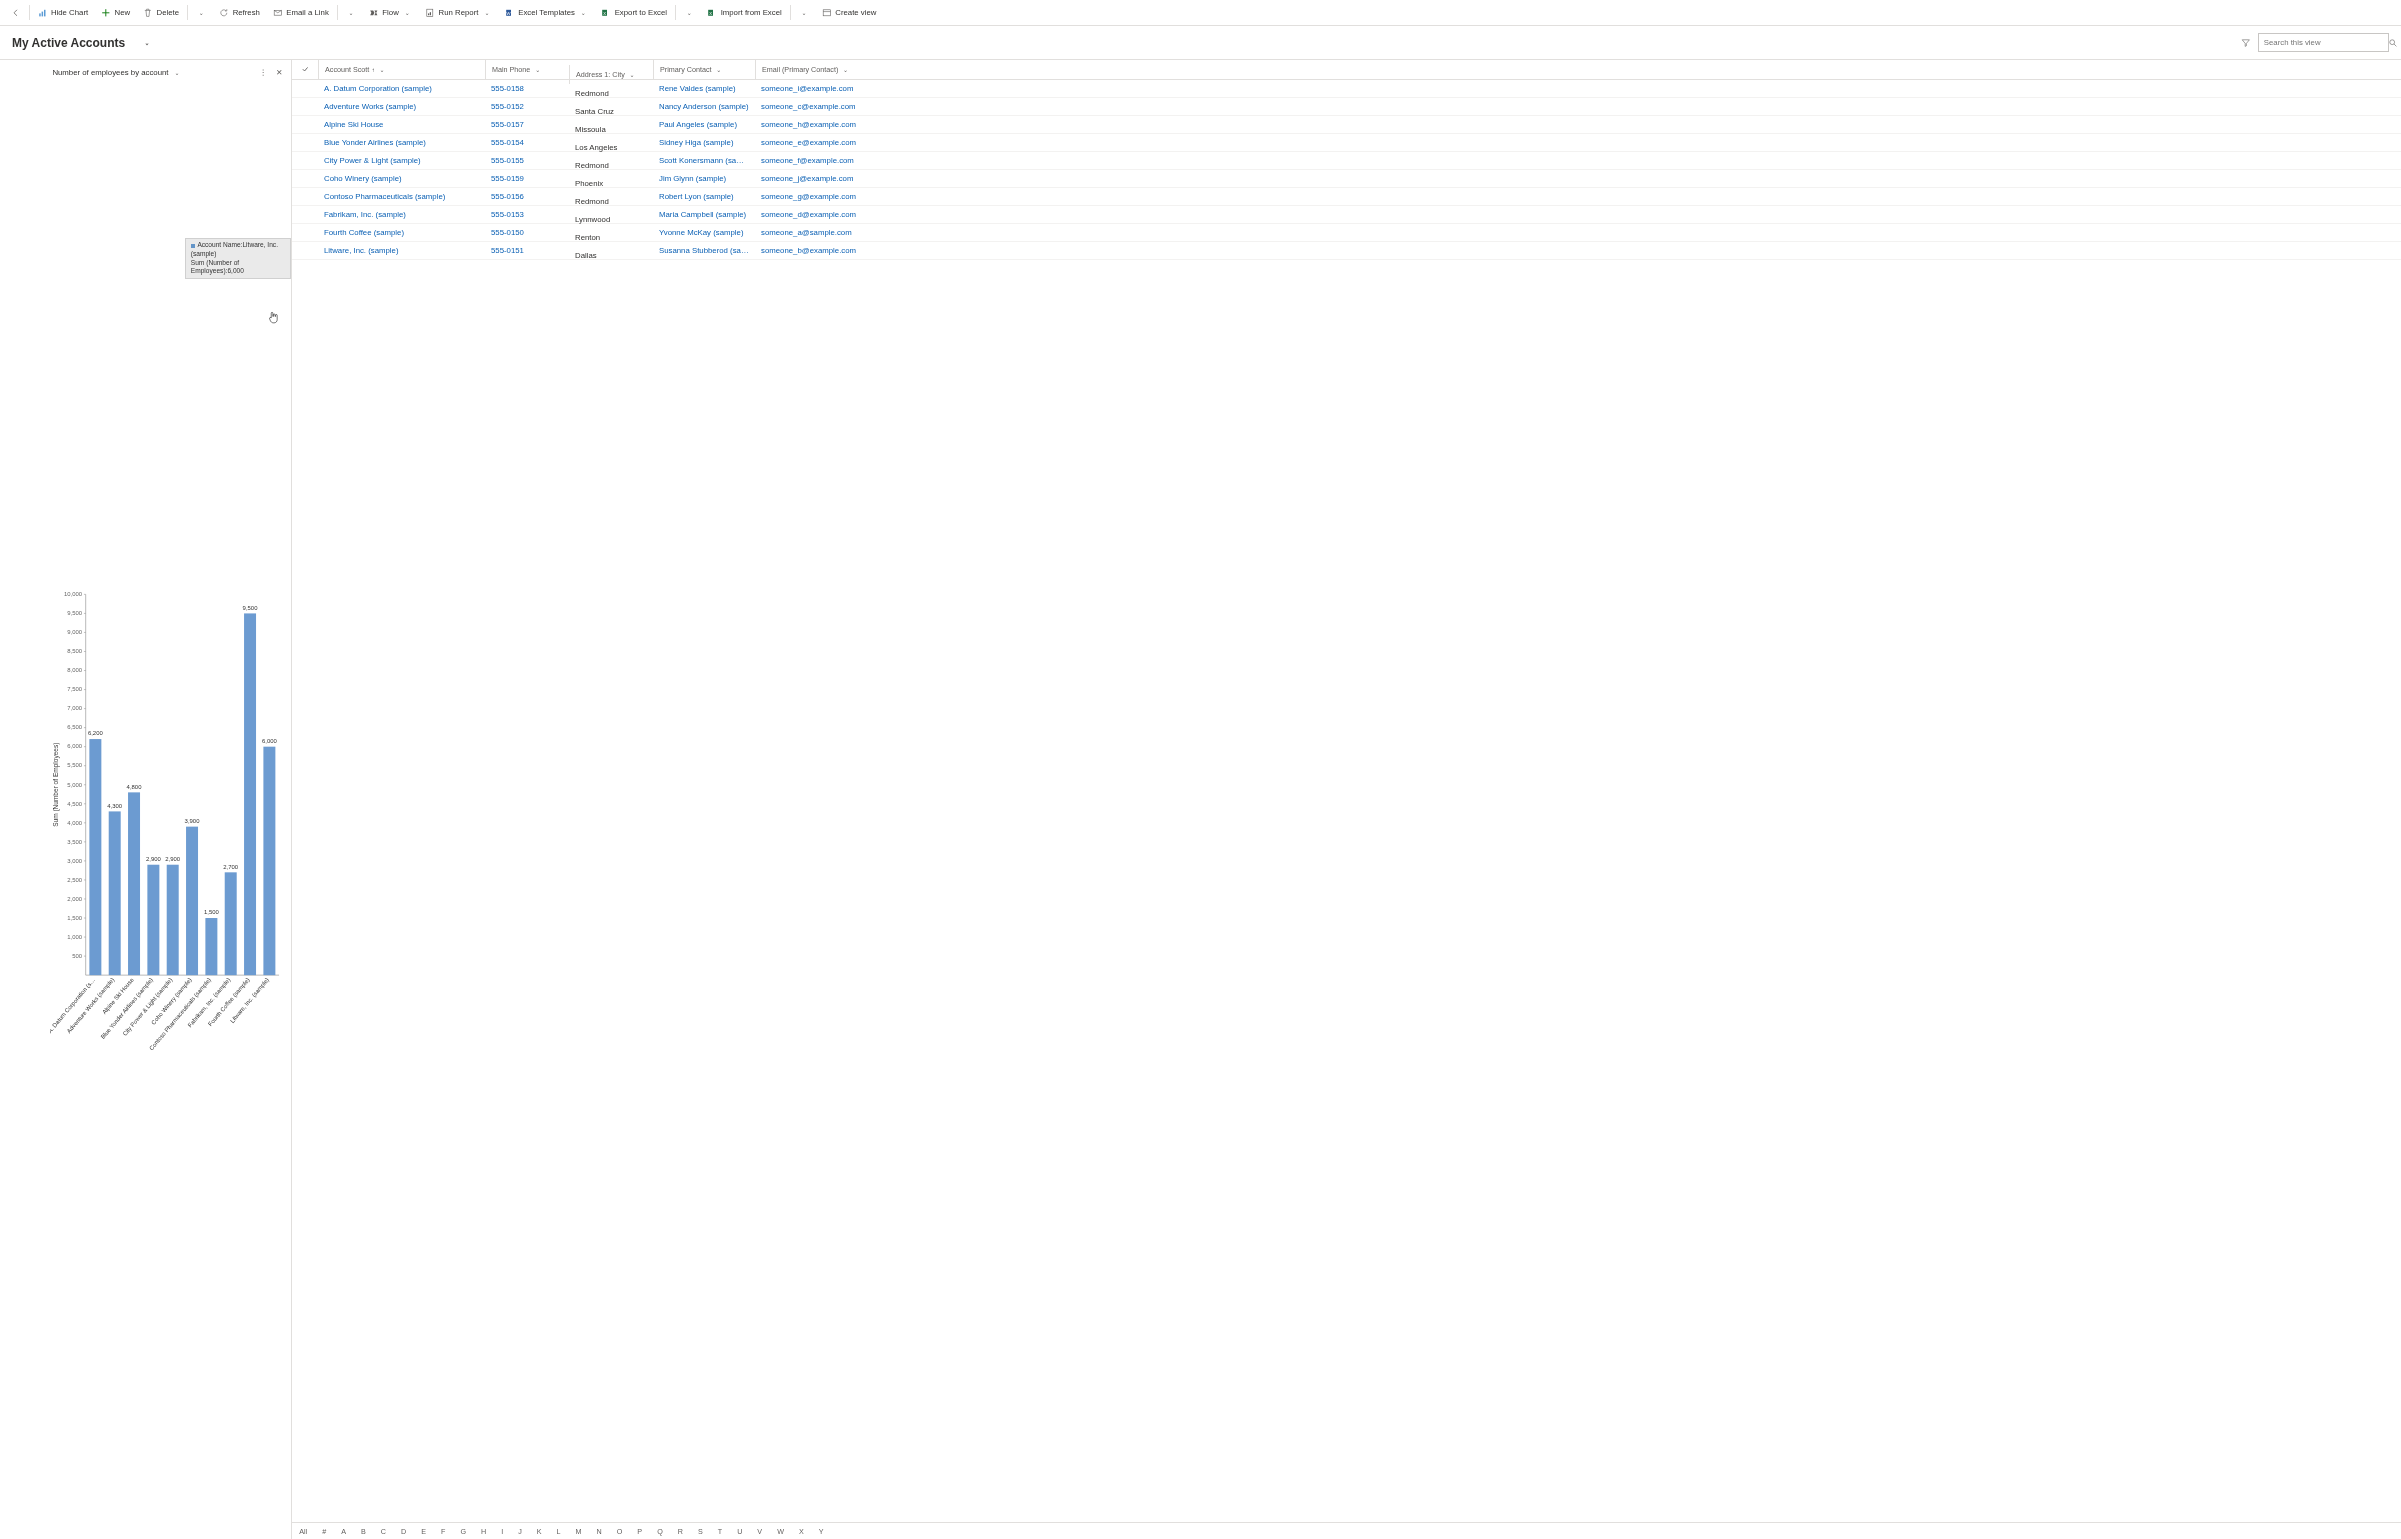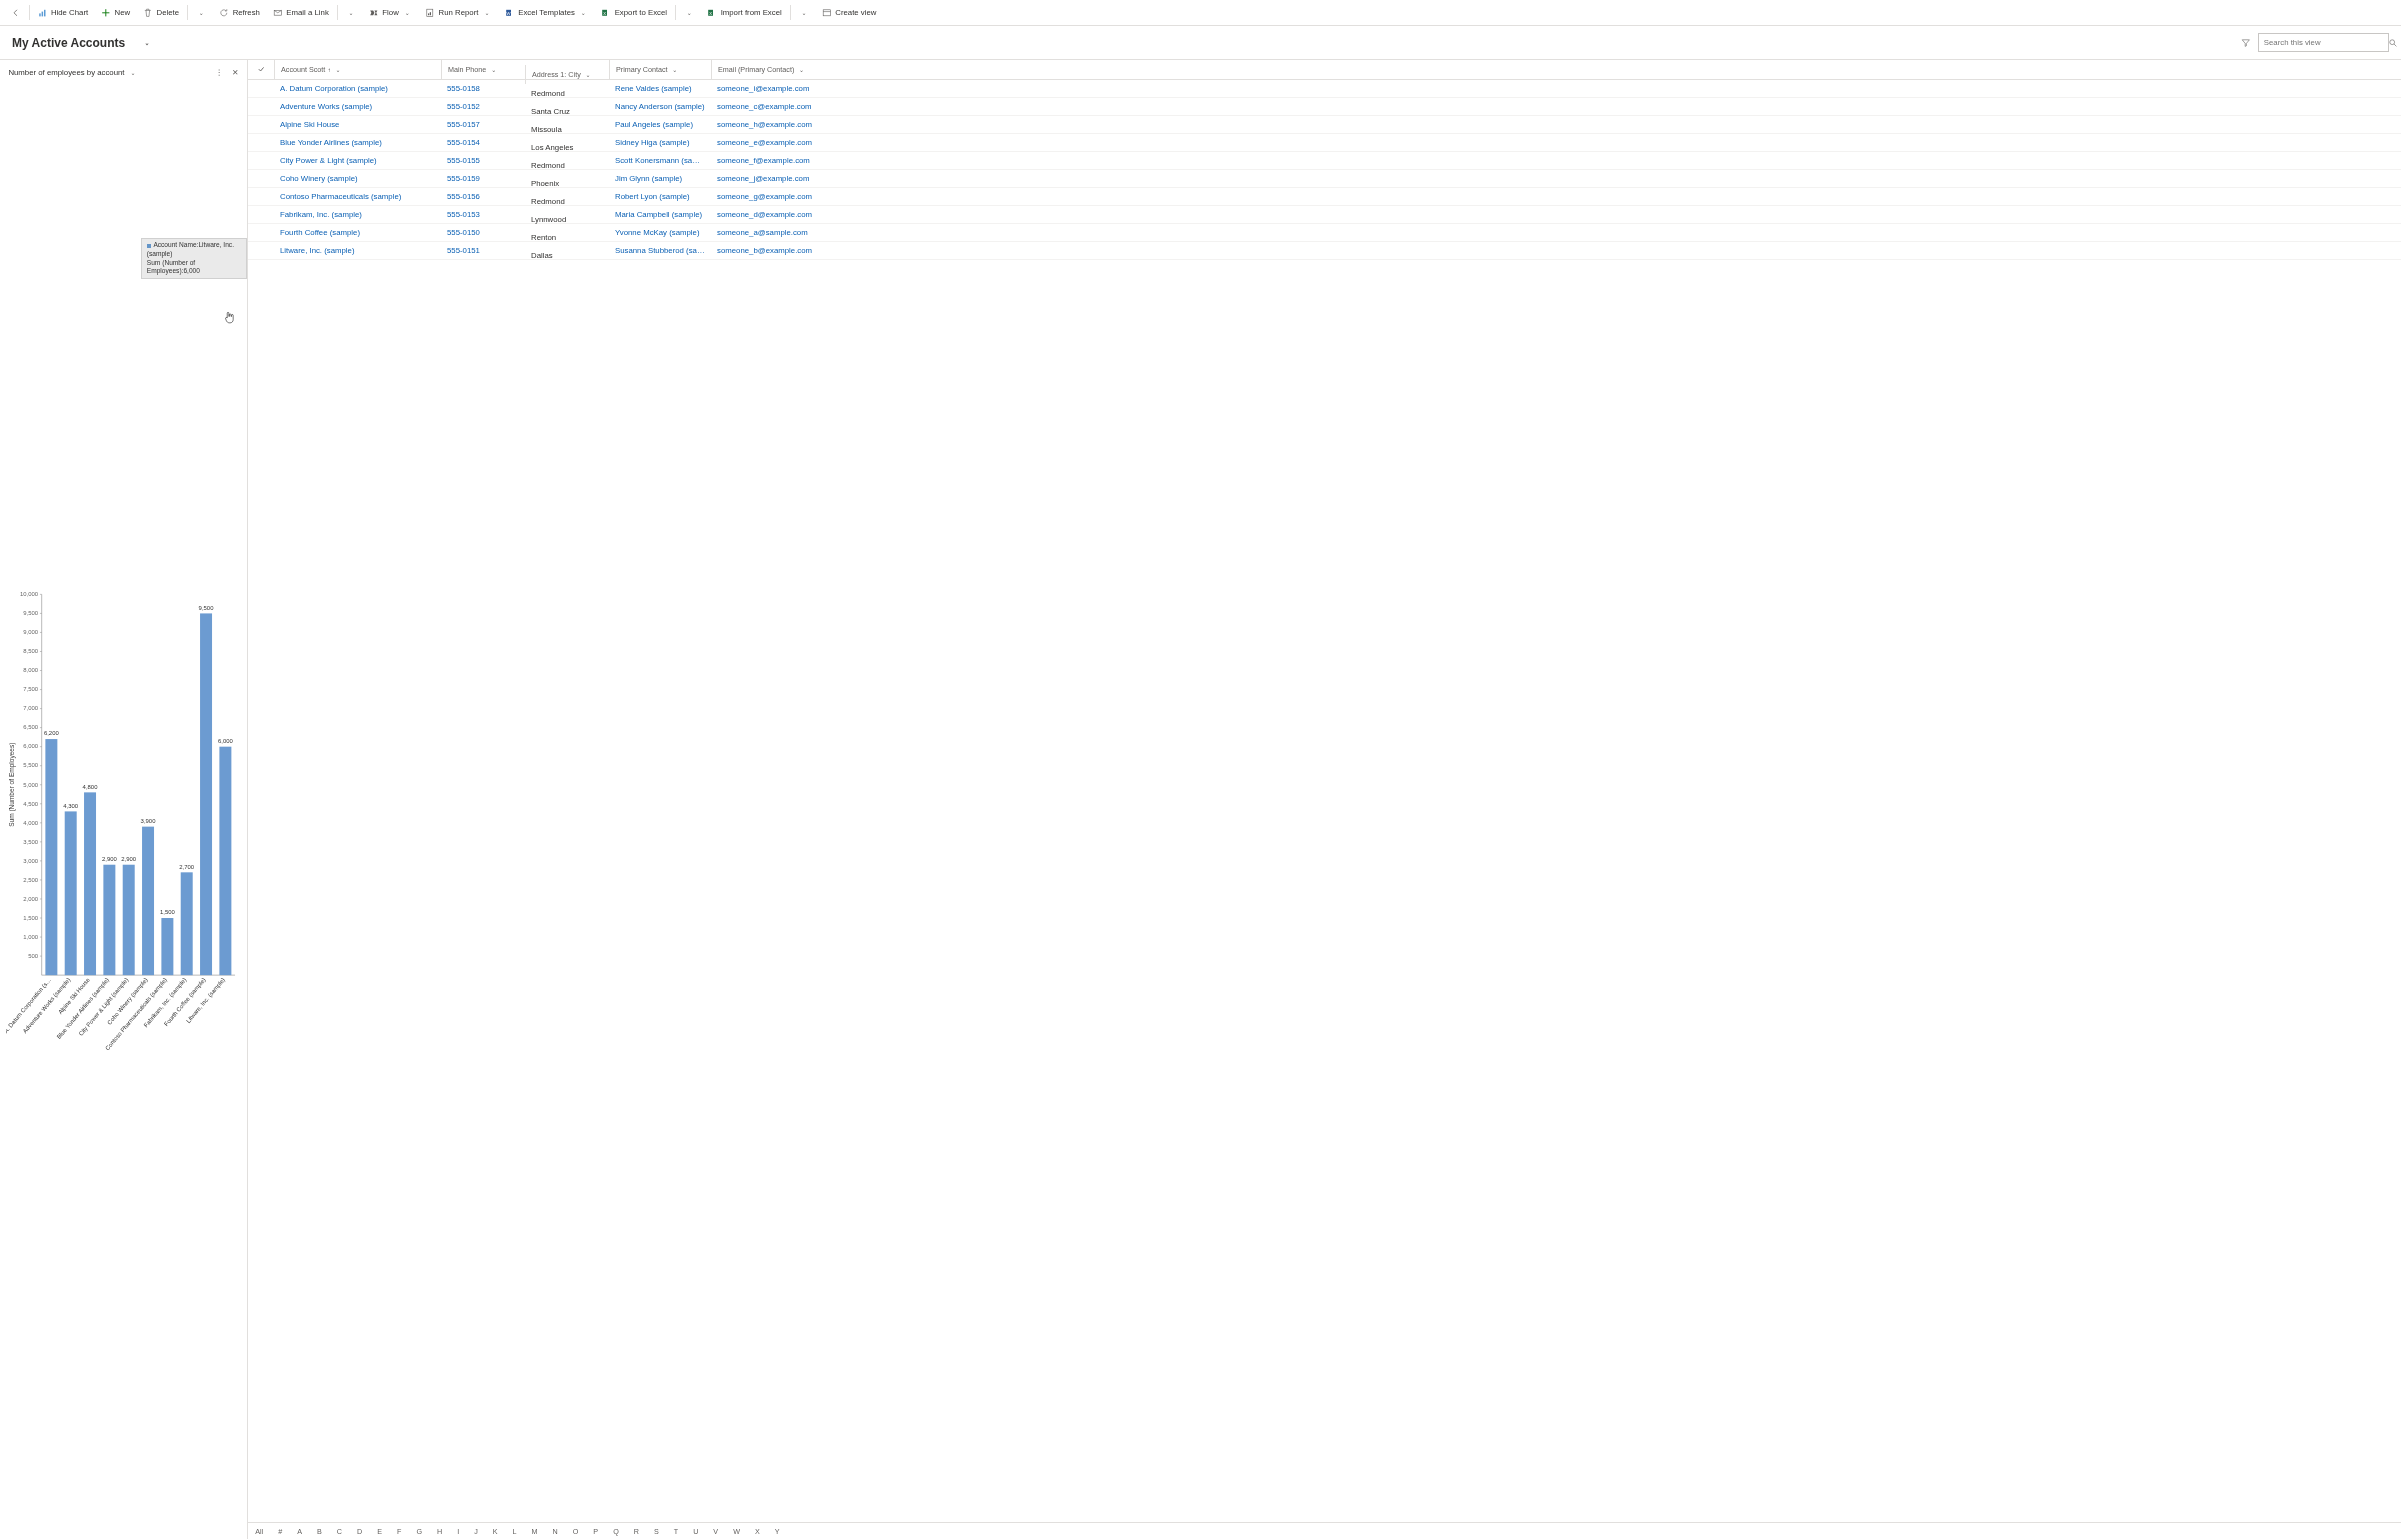--- a/index.html
+++ b/index.html
@@ -62,20 +62,21 @@
       padding: 0 4.8px;
       gap: 15px;
     }
     .search-box input { flex: 1; border: none; outline: none; font-size: 7.8px; background:transparent; }
 
     
     .body {
       display: flex;
       height: calc(100vh - 26px - 33px);
       border-top: 0.6px solid #e1dfdd;
+      padding-left: 44px;
     }
     .chart-pane {
       width: 248px;
       border-right: 0.6px solid #e1dfdd;
       display: flex;
       flex-direction: column;
       position: relative;
     }
     .chart-pane-header {
       display: flex;

